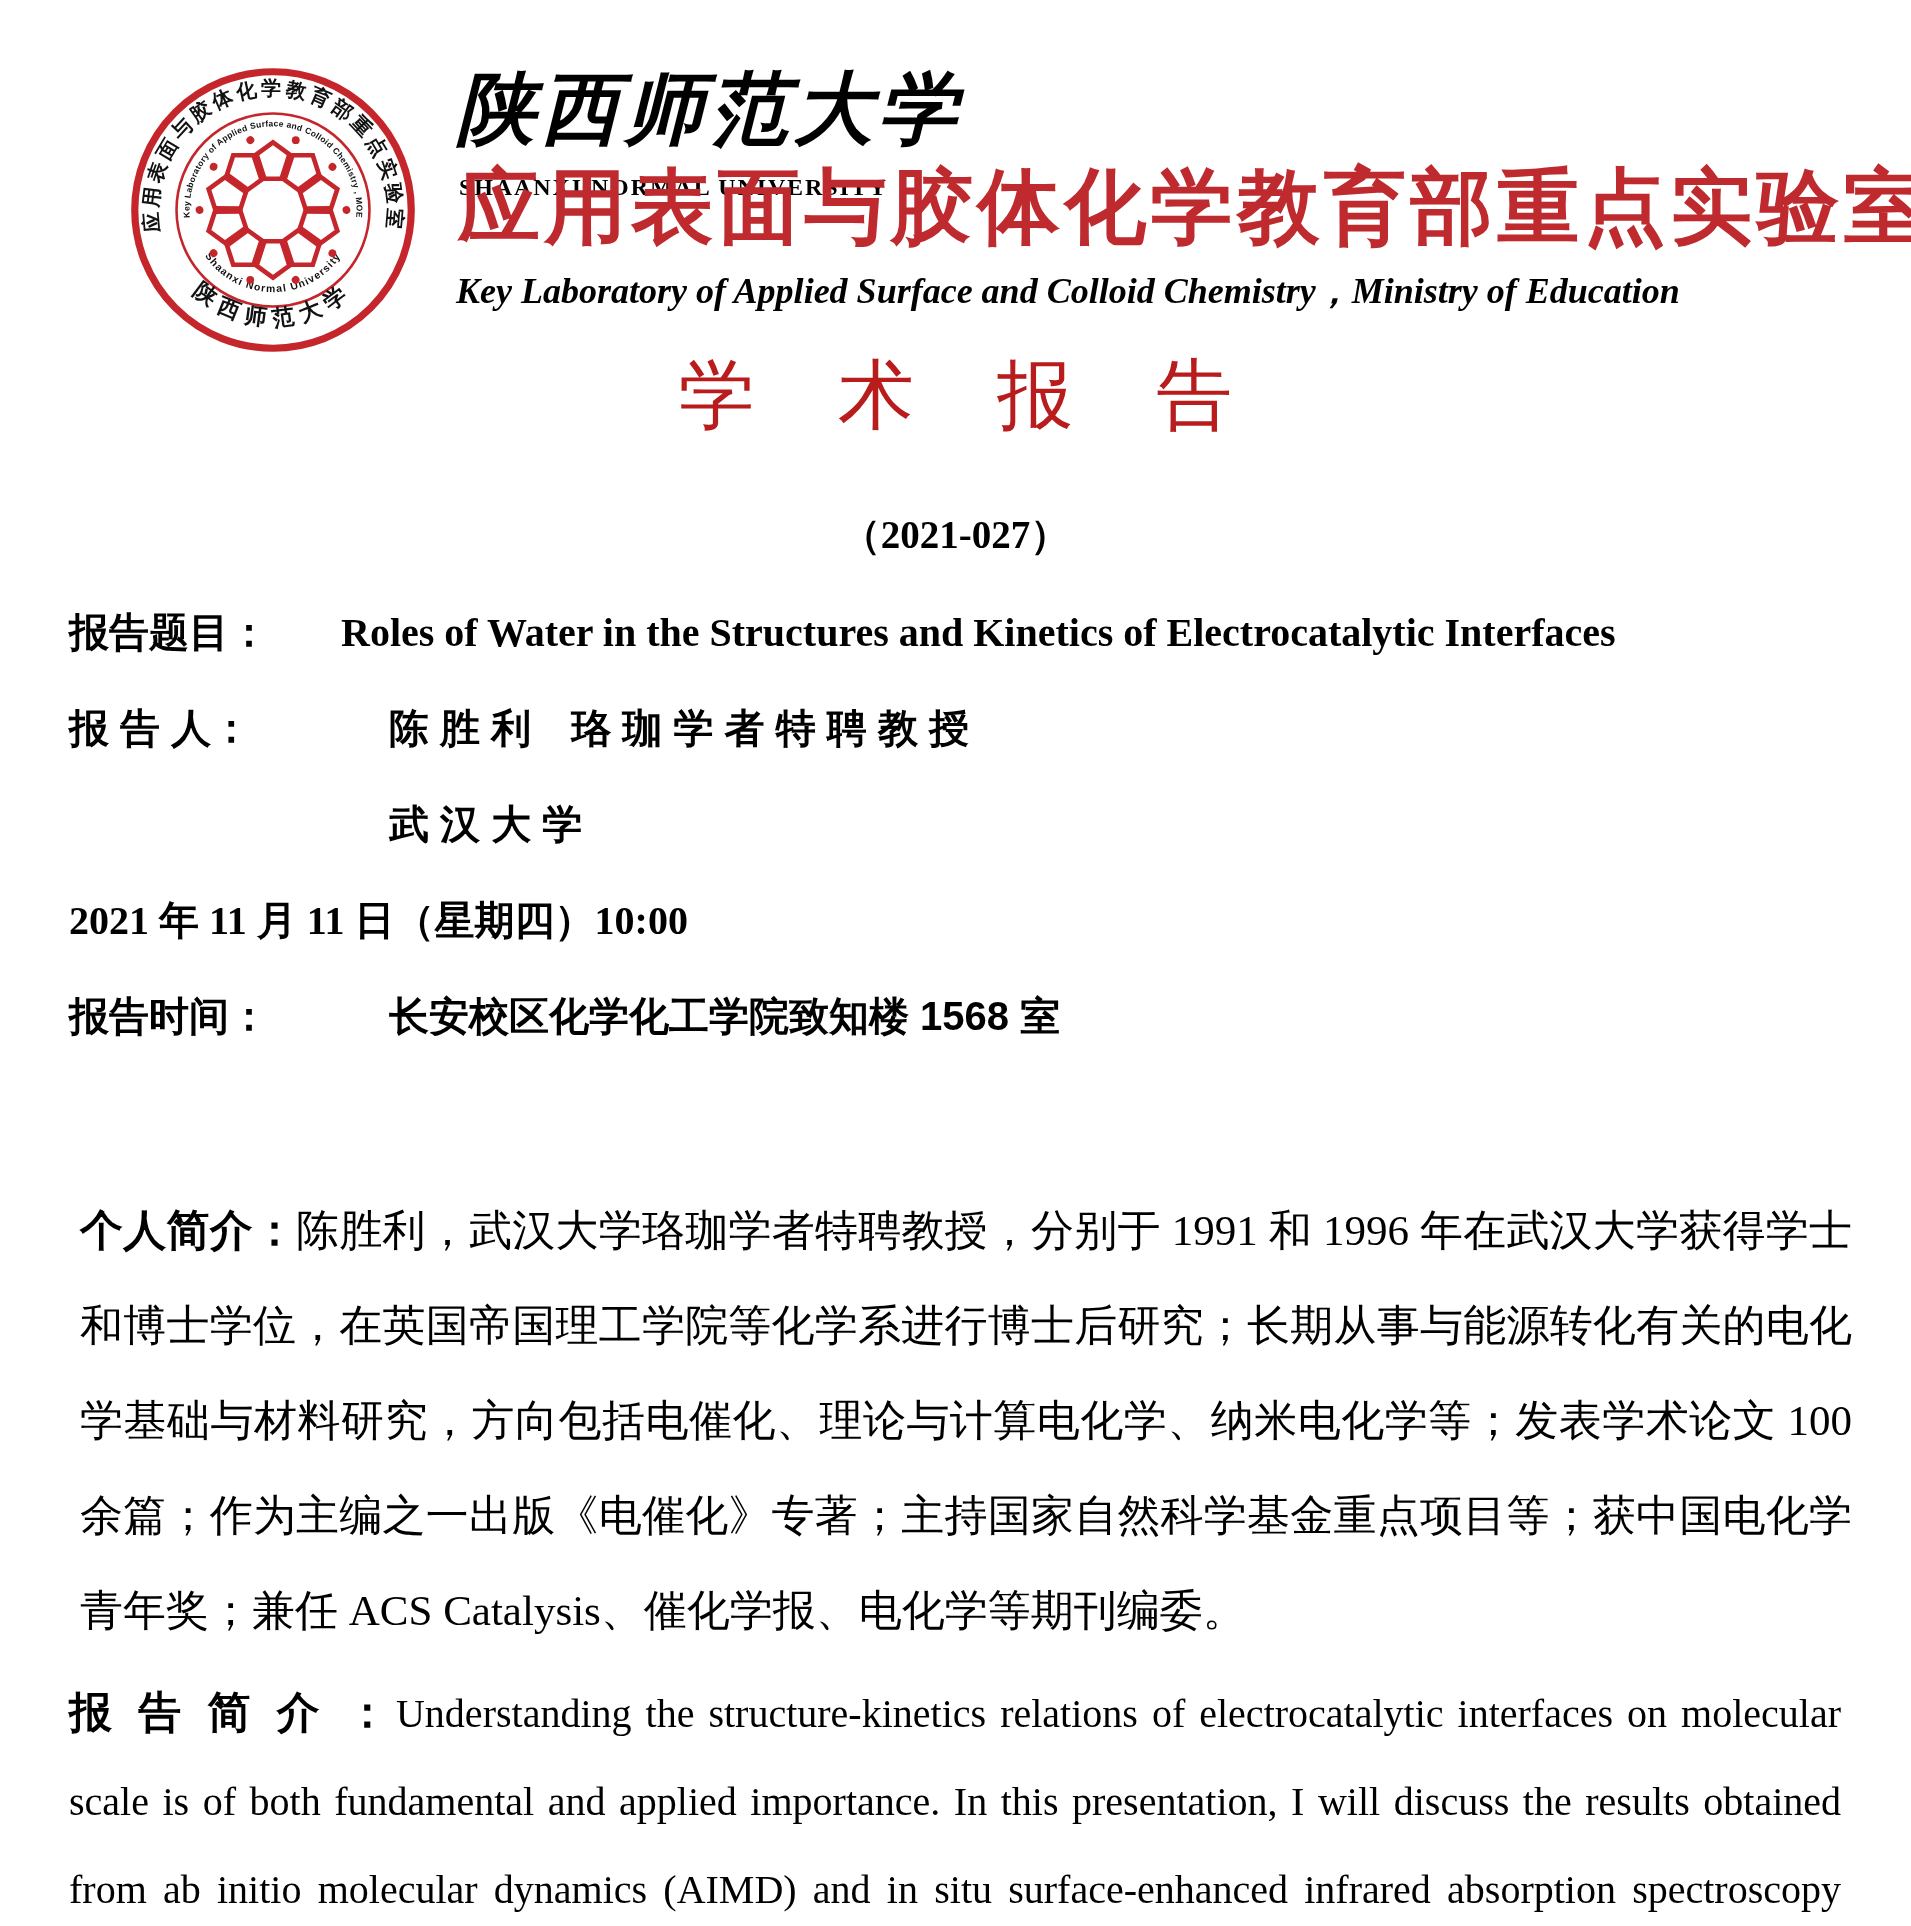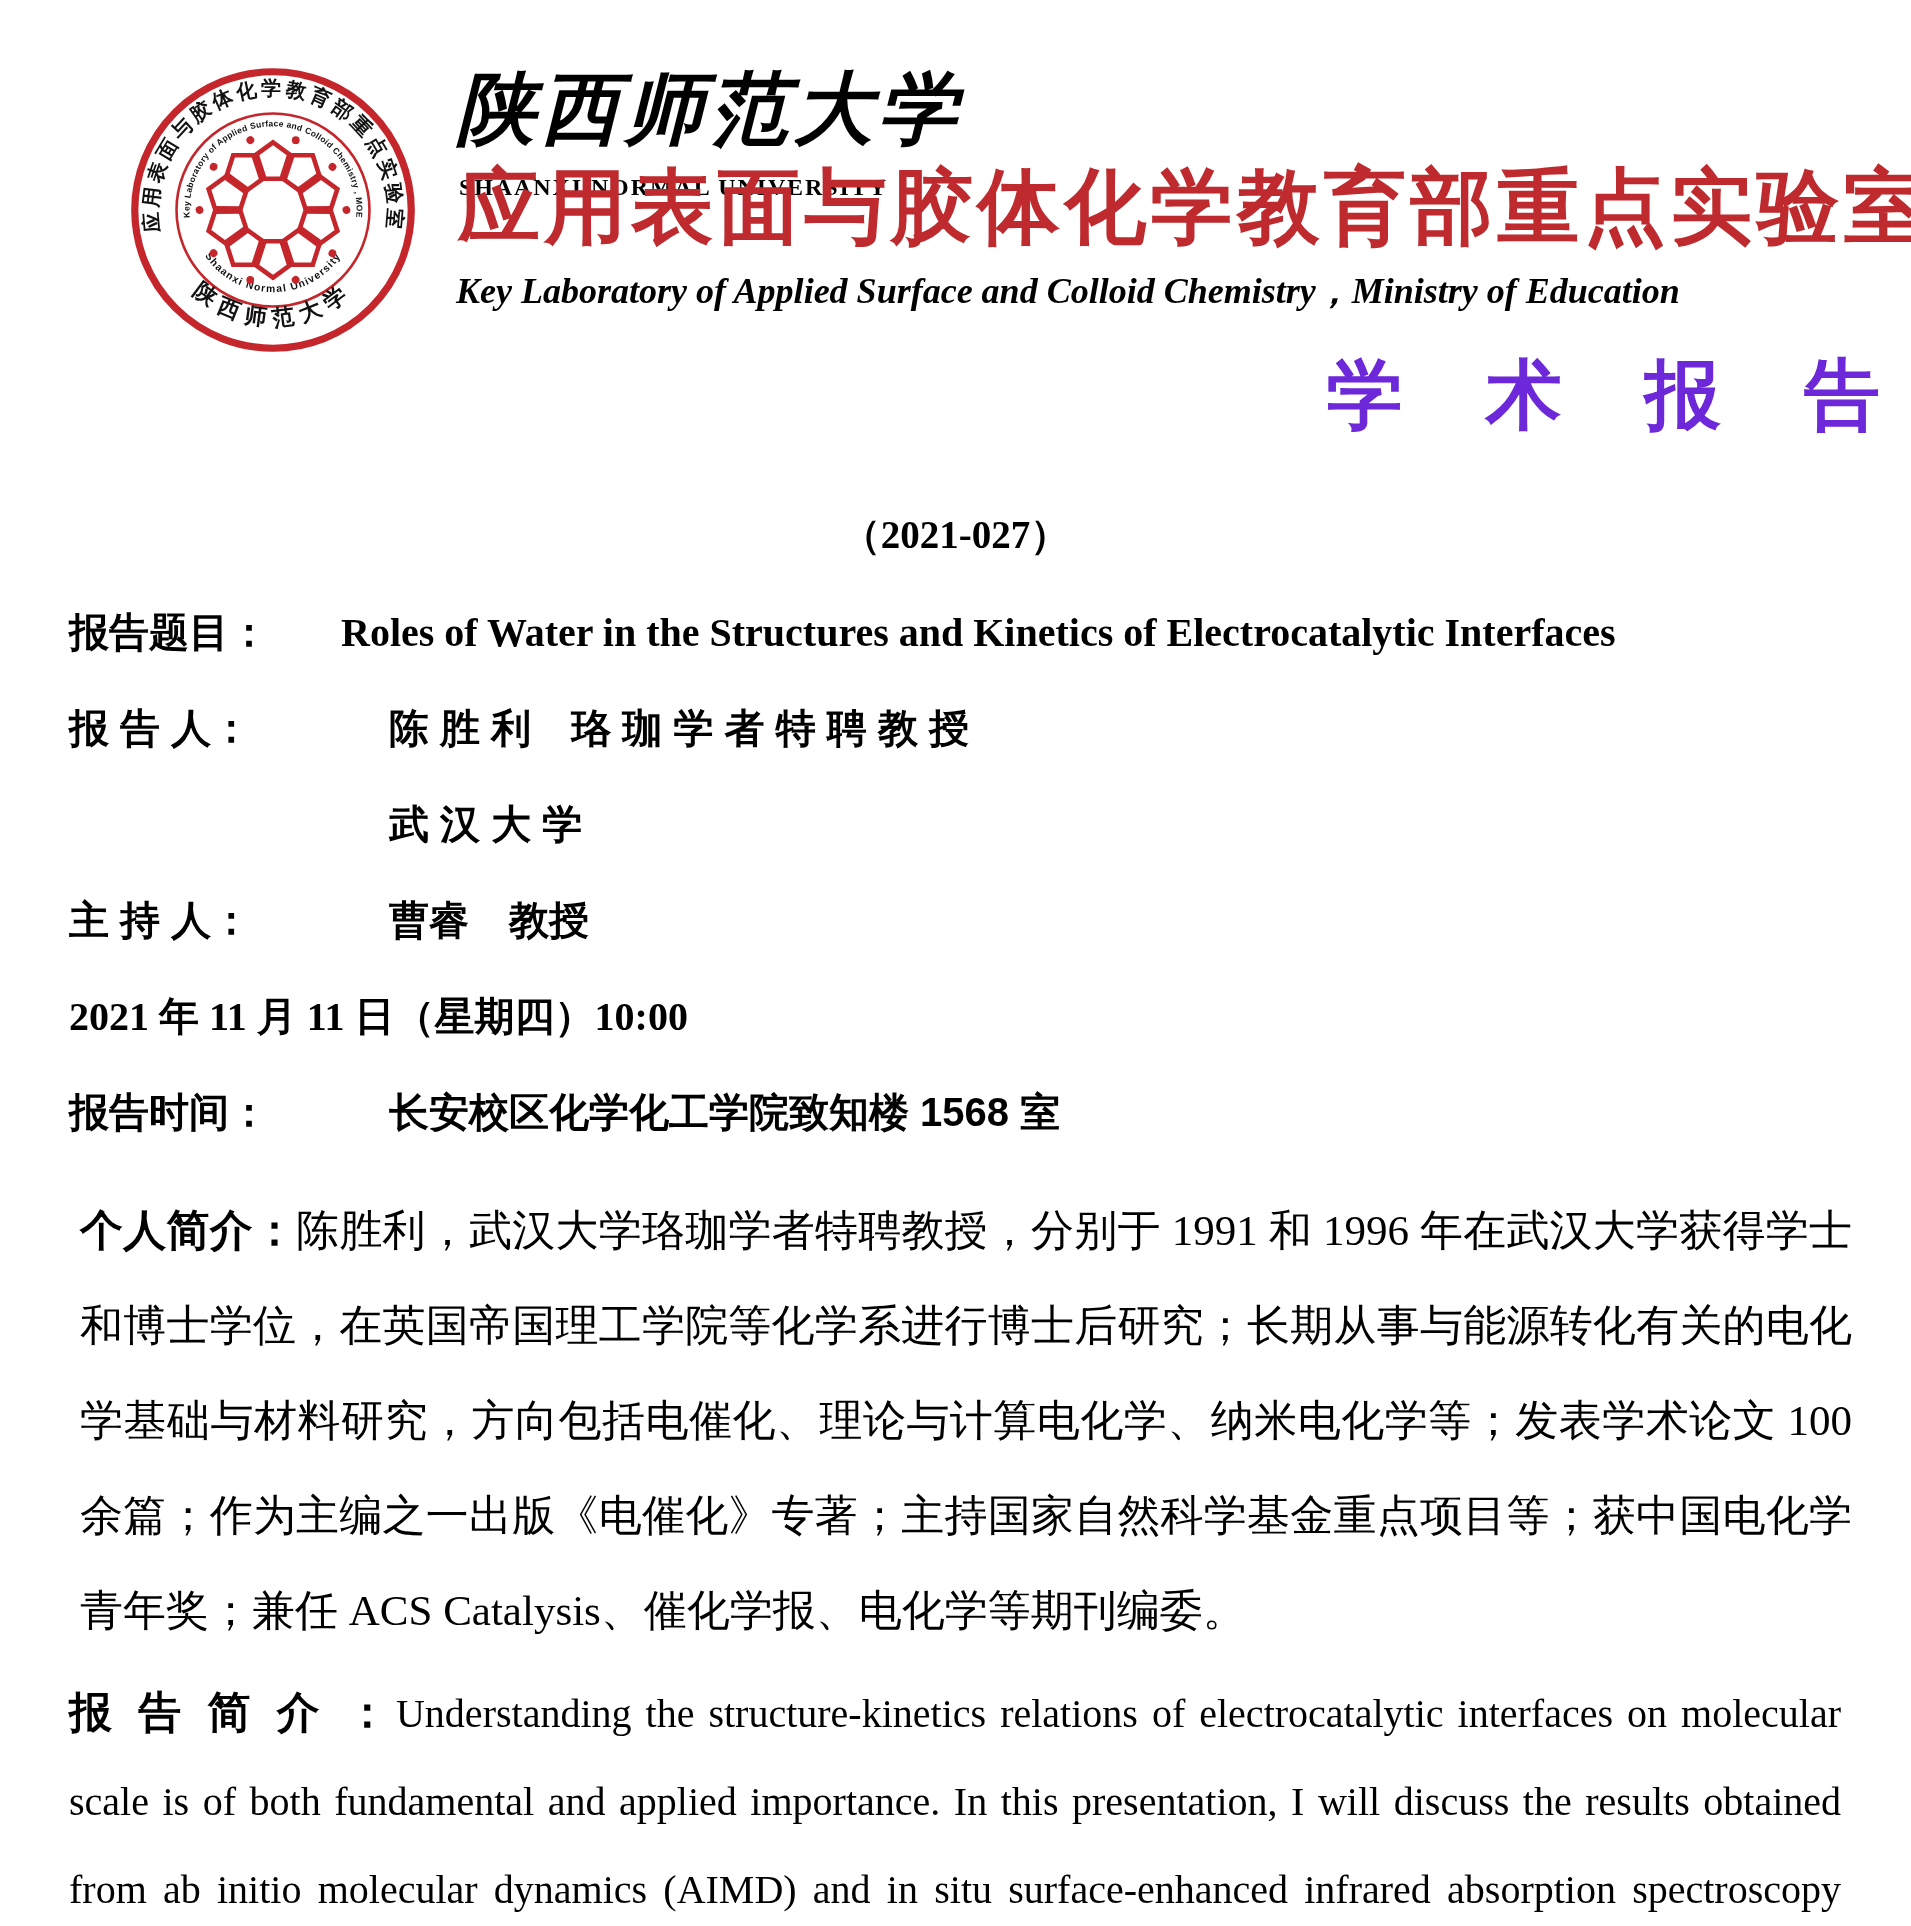--- a/index.html
+++ b/index.html
@@ -16,24 +16,24 @@
            font-size:24px;letter-spacing:1.9px;white-space:nowrap;}
   .lab-cn{position:absolute;left:458px;top:166px;width:1387px;
           font-family:"Liberation Sans",sans-serif;font-weight:bold;
           font-size:82px;line-height:1;letter-spacing:4.6px;white-space:nowrap;
           color:#BE2A2E;}
   .lab-en{position:absolute;left:456px;top:267px;
           font-family:"Liberation Serif",serif;font-weight:bold;font-style:italic;
           font-size:36px;white-space:nowrap;}
 
   
-  .title-cn{position:absolute;left:0;right:0;top:357px;text-align:right;
-            font-family:"Liberation Sans",sans-serif;font-weight:bold;
+  .title-cn{position:absolute;left:0;right:0;top:357px;text-align:center;
+            font-family:"Liberation Sans",sans-serif;font-weight:normal;
             font-size:76px;line-height:1;letter-spacing:31px;padding-left:31px;
-            color:#6d28d9;}
+            color:#b91c1c;}
   .issue-no{position:absolute;left:0;right:0;top:508px;text-align:center;
             font-family:"Liberation Serif",serif;font-weight:bold;font-size:39px;}
 
   
   .info{position:absolute;left:69px;top:584px;width:1776px;}
   .info-row{display:flex;align-items:center;height:96px;}
   .info-label{flex:0 0 272px;font-family:"Liberation Sans",sans-serif;
               font-weight:bold;font-size:40px;white-space:nowrap;}
   .info-value{font-size:40px;font-weight:bold;white-space:nowrap;}
   .v-serif{font-family:"Liberation Serif",serif;}
@@ -114,24 +114,20 @@
     </div>
     <div class="info-row">
       <span class="info-label">报 告 人：</span>
       <span class="info-value v-hei">陈 胜 利　珞 珈 学 者 特 聘 教 授</span>
     </div>
     <div class="info-row">
       <span class="info-label"></span>
       <span class="info-value v-hei">武 汉 大 学</span>
     </div>
     <div class="info-row">
-      <span class="info-label">主 持 人：</span>
-      <span class="info-value v-hei">曹睿　教授</span>
-    </div>
-    <div class="info-row">
       <span class="info-value v-serif">2021 年 11 月 11 日（星期四）10:00</span>
     </div>
     <div class="info-row">
       <span class="info-label">报告时间：</span>
       <span class="info-value v-hei">长安校区化学化工学院致知楼 1568 室</span>
     </div>
   </div>
 
   <p class="bio"><span class="lbl">个人简介：</span><span>陈胜利，武汉大学珞珈学者特聘教授，分别于 1991 和 1996 年在武汉大学获得学士和博士学位，在英国帝国理工学院等化学系进行博士后研究；长期从事与能源转化有关的电化学基础与材料研究，方向包括电催化、理论与计算电化学、纳米电化学等；发表学术论文 100 余篇；作为主编之一出版《电催化》专著；主持国家自然科学基金重点项目等；获中国电化学青年奖；兼任 ACS Catalysis、催化学报、电化学等期刊编委。</span></p>
 

